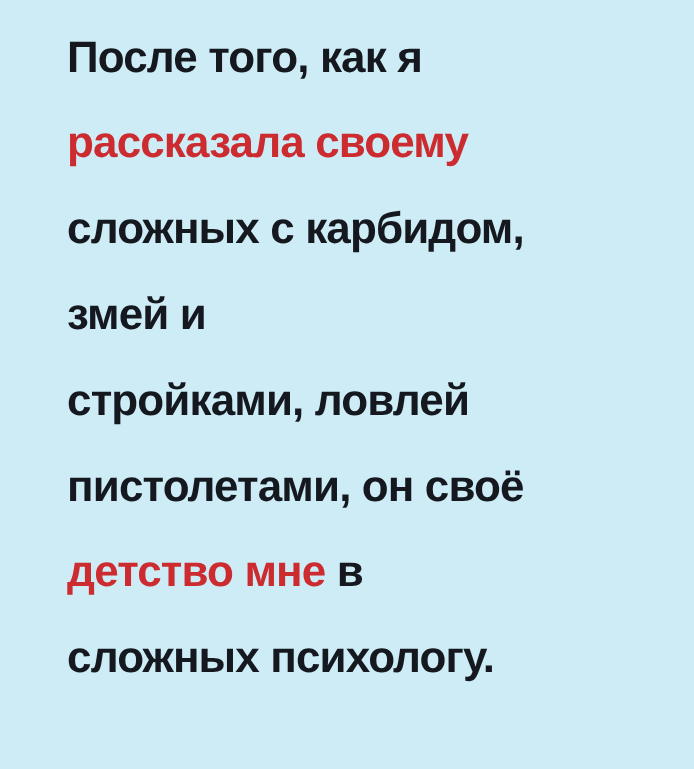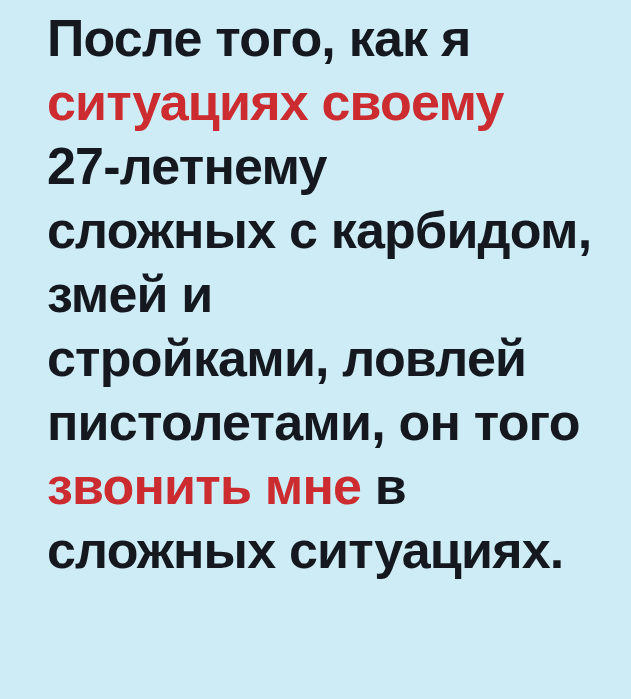--- a/index.html
+++ b/index.html
@@ -13,36 +13,35 @@
     overflow: hidden;
     font-family: "Liberation Sans", "DejaVu Sans", sans-serif;
   }
   .meme {
     box-sizing: border-box;
     width: 631px;
     height: 699px;
     padding: 5px 20px 0 45px;
   }
   .line {
-    margin: 2px;
-    font-size: 52px;
+    margin: 16px;
+    font-size: 40px;
     line-height: 62px;
     font-weight: 700;
     letter-spacing: -0.8px;
     white-space: nowrap;
   }
   .t-black { color: var(--ink, #15191f); }
   .t-red   { color: var(--accent, #cc2b2f); }
 </style>
 </head>
 <body>
 
 <div class="meme">
   <p class="line"><span class="t-black">После того, как я</span></p>
-  <p class="line"><span class="t-red">ситуациях своему</span></p>
-  <p class="line"><span class="t-black">27-летнему</span></p>
+  <p class="line"><span class="t-red">рассказала своему</span></p>
   <p class="line"><span class="t-black">сложных с карбидом,</span></p>
   <p class="line"><span class="t-black">змей и</span></p>
   <p class="line"><span class="t-black">стройками, ловлей</span></p>
-  <p class="line"><span class="t-black">пистолетами, он того</span></p>
-  <p class="line"><span class="t-red">звонить мне</span><span class="t-black"> в</span></p>
-  <p class="line"><span class="t-black">сложных ситуациях.</span></p>
+  <p class="line"><span class="t-black">пистолетами, он своё</span></p>
+  <p class="line"><span class="t-red">детство мне</span><span class="t-black"> в</span></p>
+  <p class="line"><span class="t-black">сложных психологу.</span></p>
 </div>
 
 </body></html>

